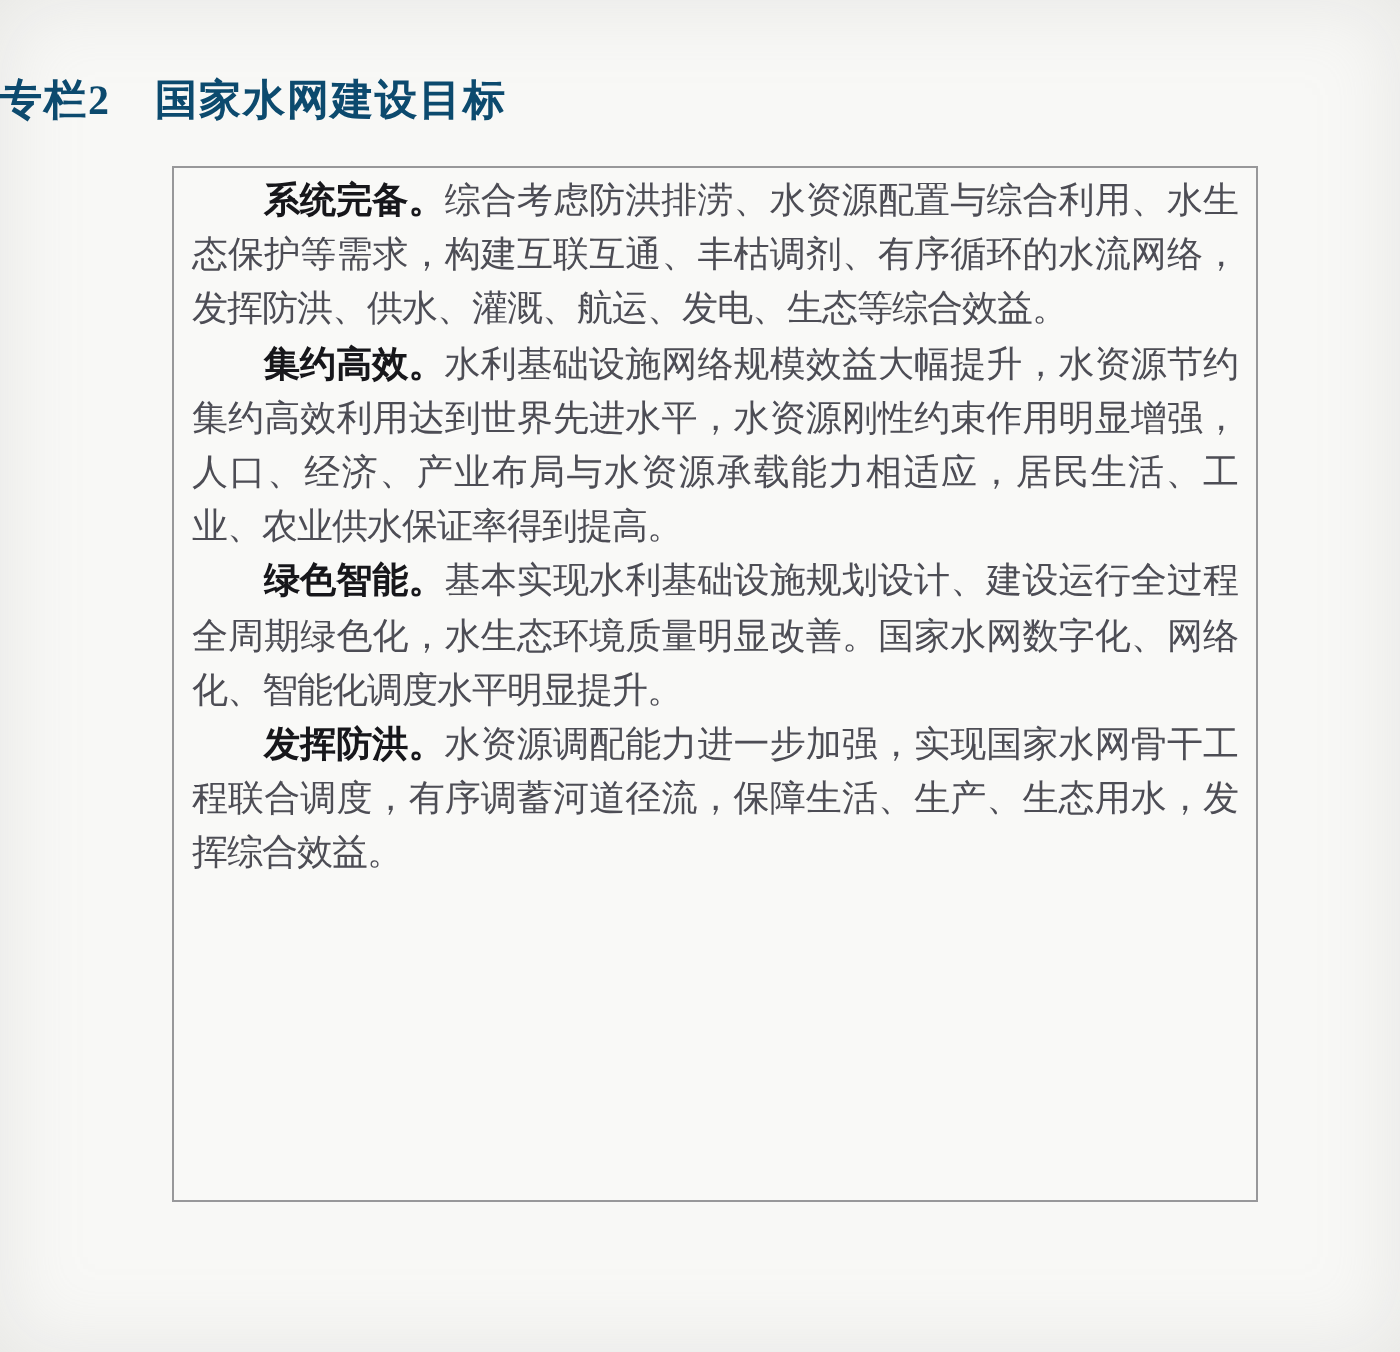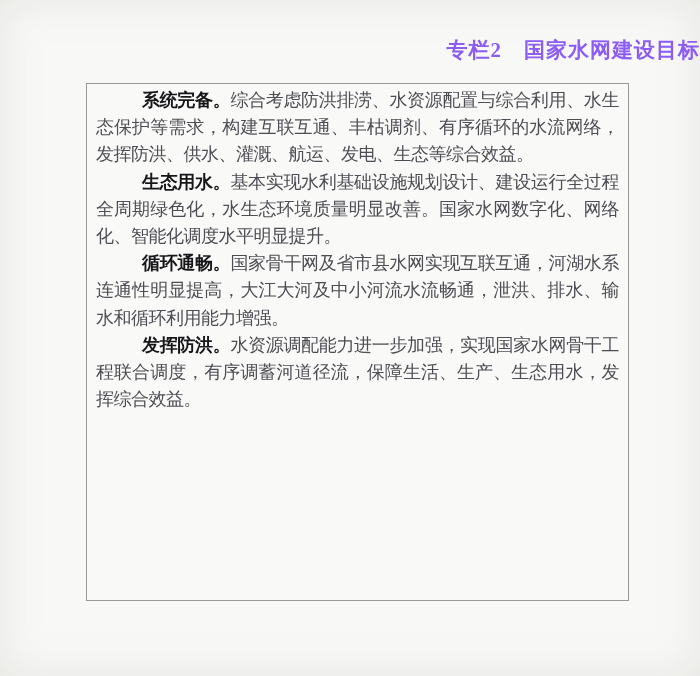--- a/index.html
+++ b/index.html
@@ -10,24 +10,24 @@
     background: #f8f8f6;
     font-family: "Liberation Serif", "DejaVu Serif", serif;
     overflow: hidden;
     box-shadow: inset 0 0 40px rgba(180,180,175,0.25);
   }
   .doc-title {
     position: absolute;
     top: 36px;
     left: 0;
     width: 100%;
-    text-align: right;
+    text-align: left;
     font-size: 21px;
     font-weight: bold;
-    color: #8b5cf6;
+    color: #0c4a6e;
     letter-spacing: 1px;
   }
   .panel {
     position: absolute;
     left: 86px;
     top: 83px;
     width: 543px;
     height: 518px;
     border: 1px solid #98989a;
     background: #f9f9f7;
@@ -41,34 +41,33 @@
     line-height: 27.2px;
     text-align: justify;
     text-justify: inter-ideograph;
     text-indent: 2em;
     letter-spacing: -0.5px;
     color: #4d4d55;
   }
   .panel p .lead {
     font-weight: bold;
     color: #17171b;
-    margin-left: 10px;
   }
 </style>
 </head>
 <body>
 
 <div class="doc-title">专栏2　国家水网建设目标</div>
 
 <div class="panel">
   <p>
     <span class="lead">系统完备。</span><span>综合考虑防洪排涝、水资源配置与综合利用、水生态保护等需求，构建互联互通、丰枯调剂、有序循环的水流网络，发挥防洪、供水、灌溉、航运、发电、生态等综合效益。</span>
   </p>
   <p>
-    <span class="lead">生态用水。</span><span>基本实现水利基础设施规划设计、建设运行全过程全周期绿色化，水生态环境质量明显改善。国家水网数字化、网络化、智能化调度水平明显提升。</span>
+    <span class="lead">集约高效。</span><span>水利基础设施网络规模效益大幅提升，水资源节约集约高效利用达到世界先进水平，水资源刚性约束作用明显增强，人口、经济、产业布局与水资源承载能力相适应，居民生活、工业、农业供水保证率得到提高。</span>
   </p>
   <p>
-    <span class="lead">循环通畅。</span><span>国家骨干网及省市县水网实现互联互通，河湖水系连通性明显提高，大江大河及中小河流水流畅通，泄洪、排水、输水和循环利用能力增强。</span>
+    <span class="lead">绿色智能。</span><span>基本实现水利基础设施规划设计、建设运行全过程全周期绿色化，水生态环境质量明显改善。国家水网数字化、网络化、智能化调度水平明显提升。</span>
   </p>
   <p>
     <span class="lead">发挥防洪。</span><span>水资源调配能力进一步加强，实现国家水网骨干工程联合调度，有序调蓄河道径流，保障生活、生产、生态用水，发挥综合效益。</span>
   </p>
 </div>
 
 </body></html>

